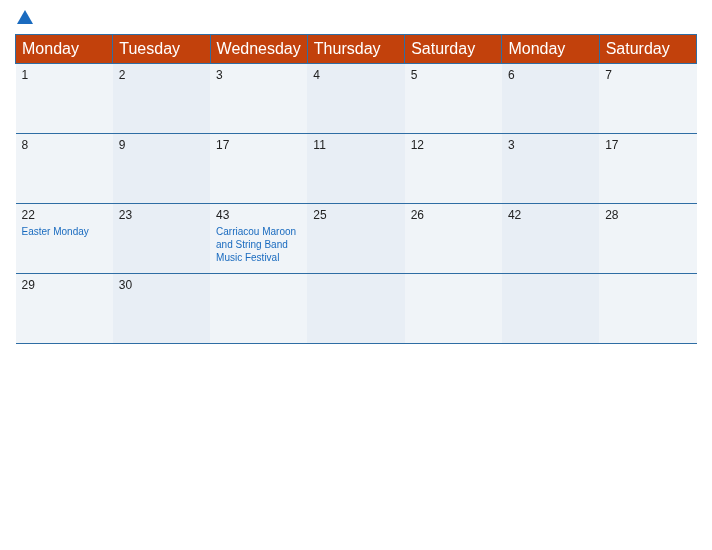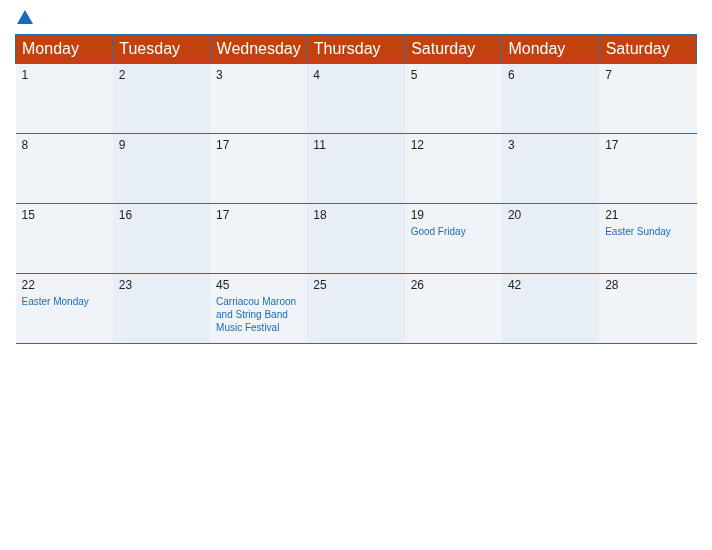--- a/index.html
+++ b/index.html
@@ -179,52 +179,46 @@
             <span class="day-number">12</span>
           </td>
           <td>
             <span class="day-number">3</span>
           </td>
           <td>
             <span class="day-number">17</span>
           </td>
         </tr>
         <tr>
-          <td>
-            <span class="day-number">15</span>
-          </td>
-          <td>
-            <span class="day-number">16</span>
-          </td>
-          <td>
-            <span class="day-number">17</span>
-          </td>
-          <td>
-            <span class="day-number">18</span>
-          </td>
-          <td><span class="day-number">19</span><span class="holiday">Good Friday</span></td>
-          <td>
-            <span class="day-number">20</span>
-          </td>
-          <td><span class="day-number">21</span><span class="holiday">Easter Sunday</span></td>
-        </tr>
-        <tr>
           <td><span class="day-number">22</span><span class="holiday">Easter Monday</span></td>
           <td>
             <span class="day-number">23</span>
           </td>
-          <td><span class="day-number">45</span><span class="holiday">Carriacou Maroon and String Band Music Festival</span></td>
+          <td><span class="day-number">43</span><span class="holiday">Carriacou Maroon and String Band Music Festival</span></td>
           <td>
             <span class="day-number">25</span>
           </td>
           <td>
             <span class="day-number">26</span>
           </td>
           <td>
             <span class="day-number">42</span>
           </td>
           <td>
             <span class="day-number">28</span>
           </td>
+        </tr>
+        <tr class="last-row">
+          <td>
+            <span class="day-number">29</span>
+          </td>
+          <td>
+            <span class="day-number">30</span>
+          </td>
+          <td class="empty-cell"></td>
+          <td class="empty-cell"></td>
+          <td class="empty-cell"></td>
+          <td class="empty-cell"></td>
+          <td class="empty-cell"></td>
         </tr>
       </tbody>
   </table>
 </div>
 
 </body></html>

